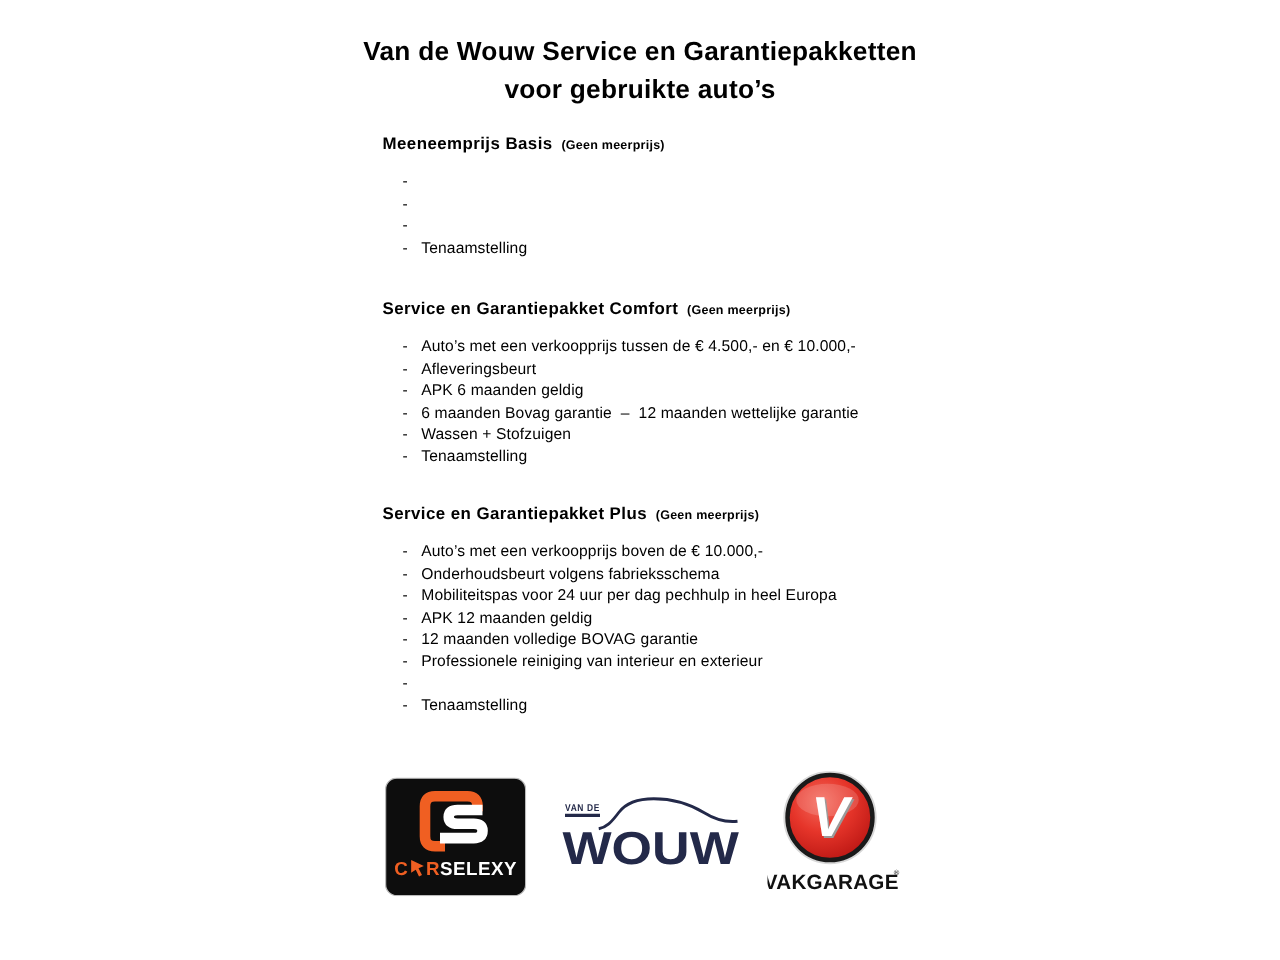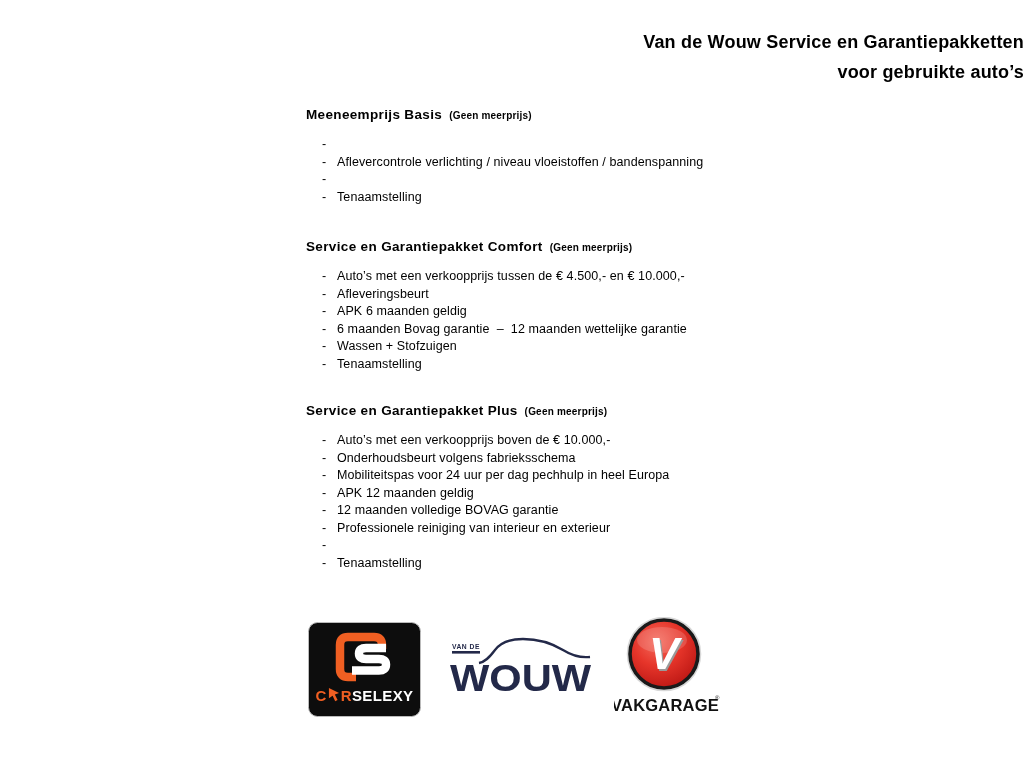--- a/index.html
+++ b/index.html
@@ -3,21 +3,21 @@
 <meta charset="utf-8">
 <style>
   html,body { margin:0; padding:0; background:#ffffff; }
   .page {
     position:relative; width:1024px; height:768px; background:#ffffff;
     font-family:"Liberation Sans", sans-serif; color:#000; overflow:hidden;
   }
   
   .doc-title {
     position:absolute; top:27px; left:0; width:100%;
-    text-align:right; font-weight:bold; font-size:18px; line-height:30px;
+    text-align:center; font-weight:bold; font-size:21px; line-height:30px;
     letter-spacing:0.2px;
   }
   
   .pkg { position:absolute; left:306px; width:500px; }
   .pkg h2 {
     margin:0; font-size:13.5px; font-weight:bold; letter-spacing:0.35px;
     line-height:16px;
   }
   .pkg h2 .note { font-size:10px; letter-spacing:0.2px; margin-left:7px; }
   .pkg ul {
@@ -54,21 +54,20 @@
   <section class="pkg" style="top:107px">
     <h2>
       <span>Meeneemprijs Basis</span><span class="note">(Geen meerprijs)</span>
     </h2>
     <ul>
         <li>
         <span class="dash">-</span>
       </li>
         <li>
         <span class="dash">-</span>
-        <span class="txt">Aflevercontrole verlichting / niveau vloeistoffen / bandenspanning</span>
       </li>
         <li>
         <span class="dash">-</span>
       </li>
         <li>
         <span class="dash">-</span>
         <span class="txt">Tenaamstelling</span>
       </li>
       </ul>
   </section>

